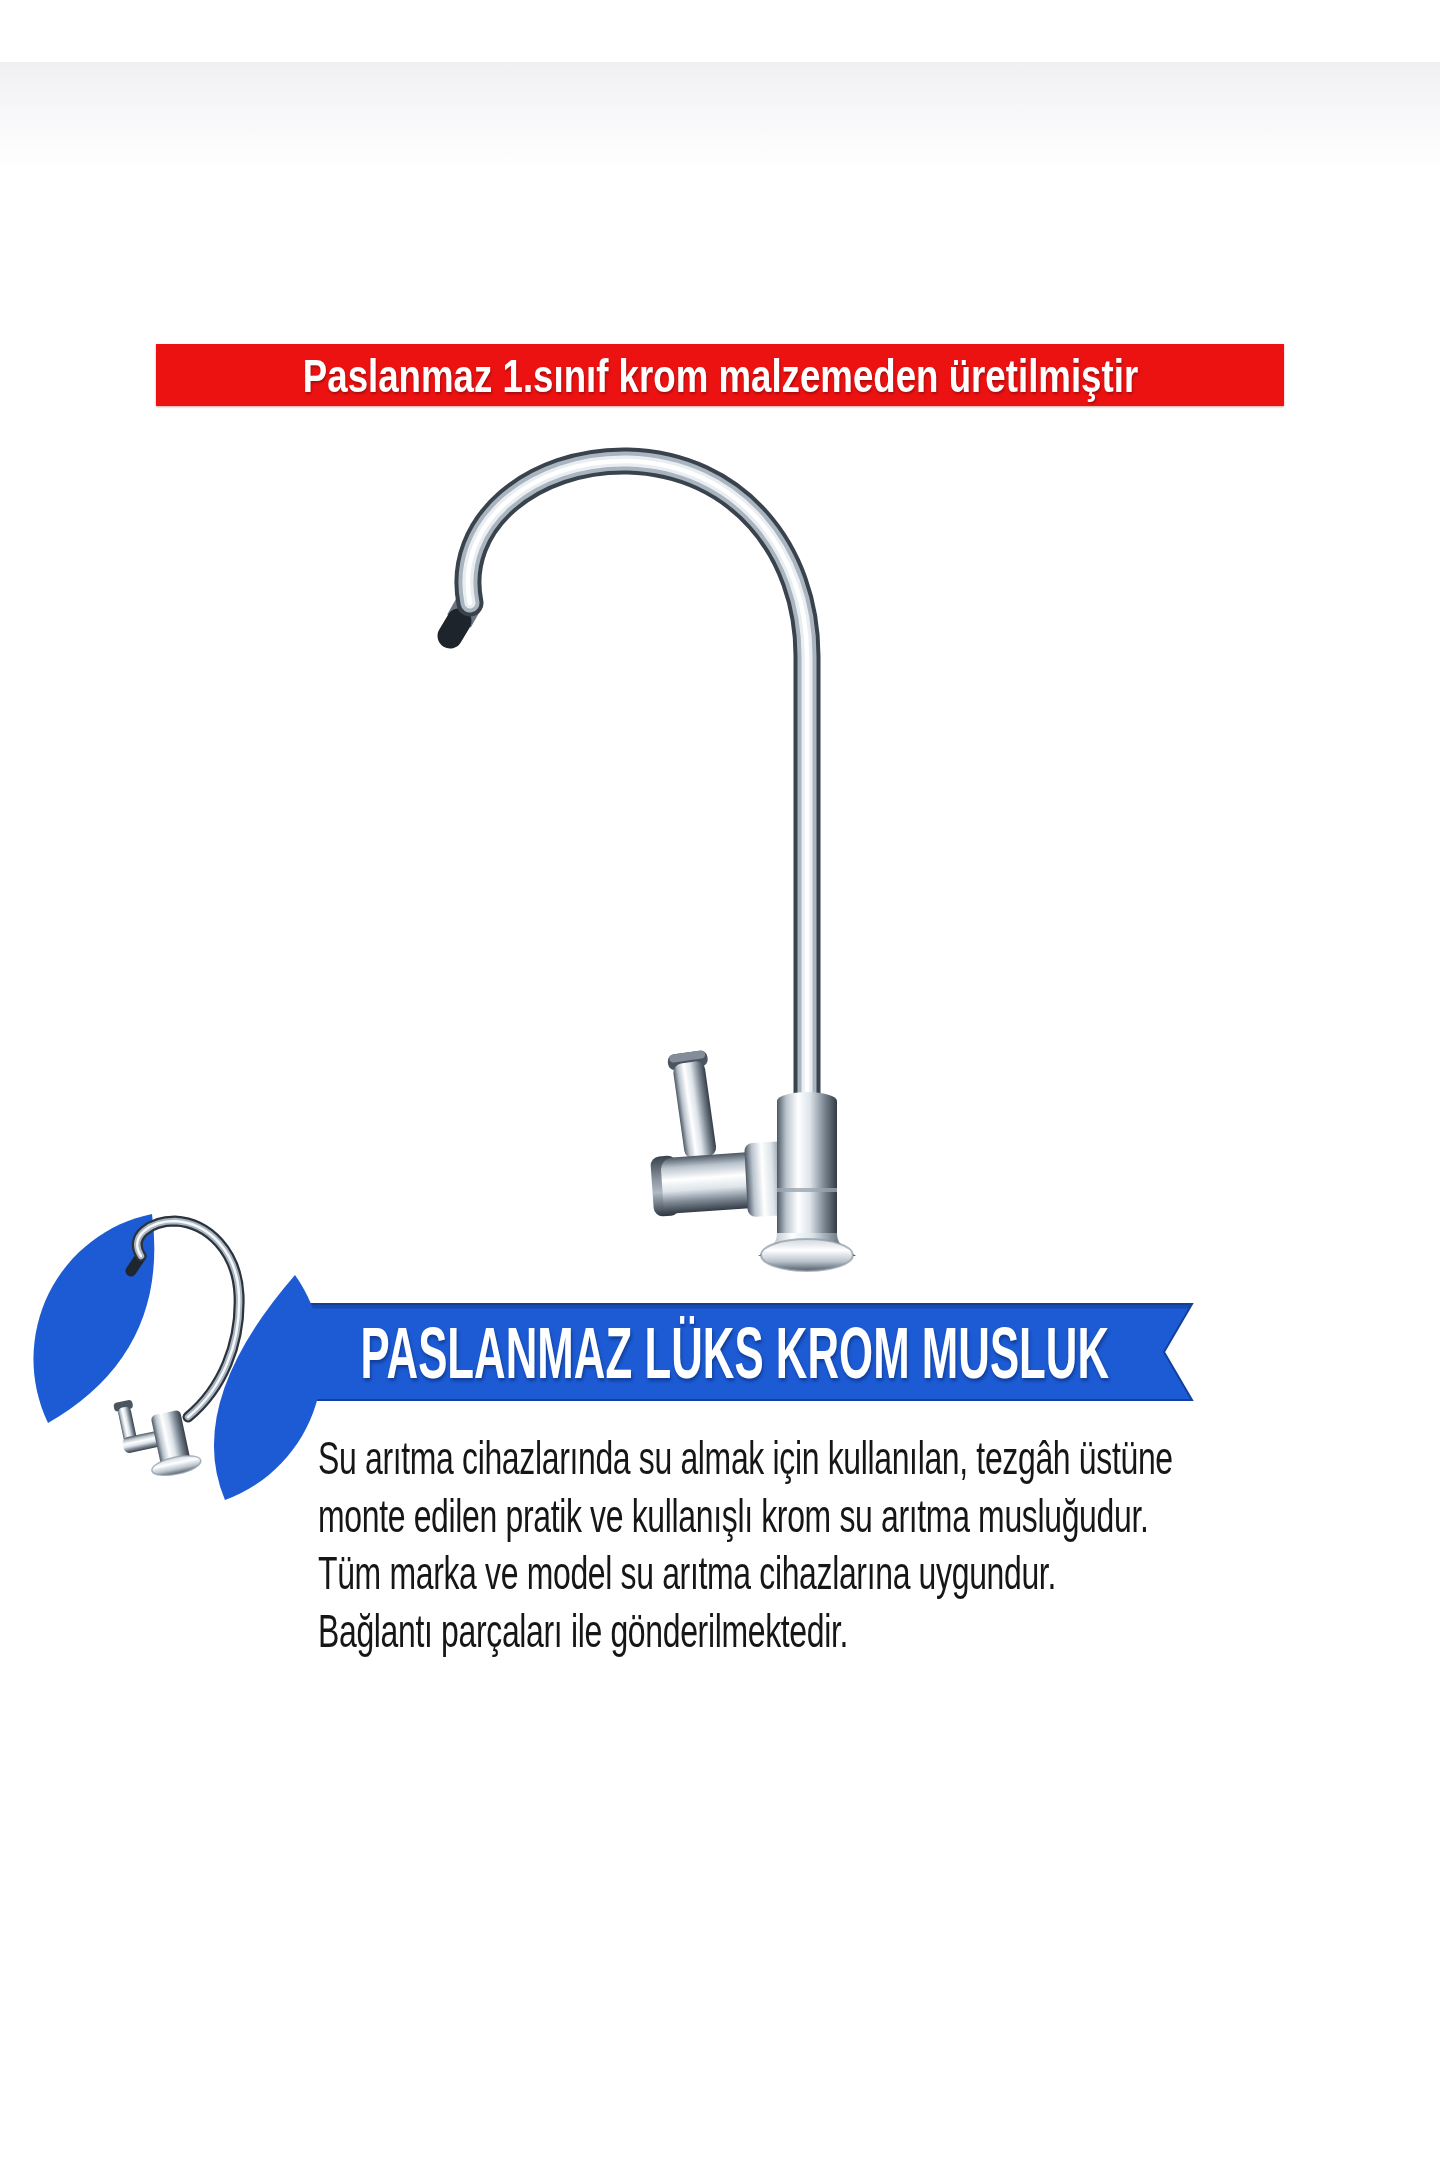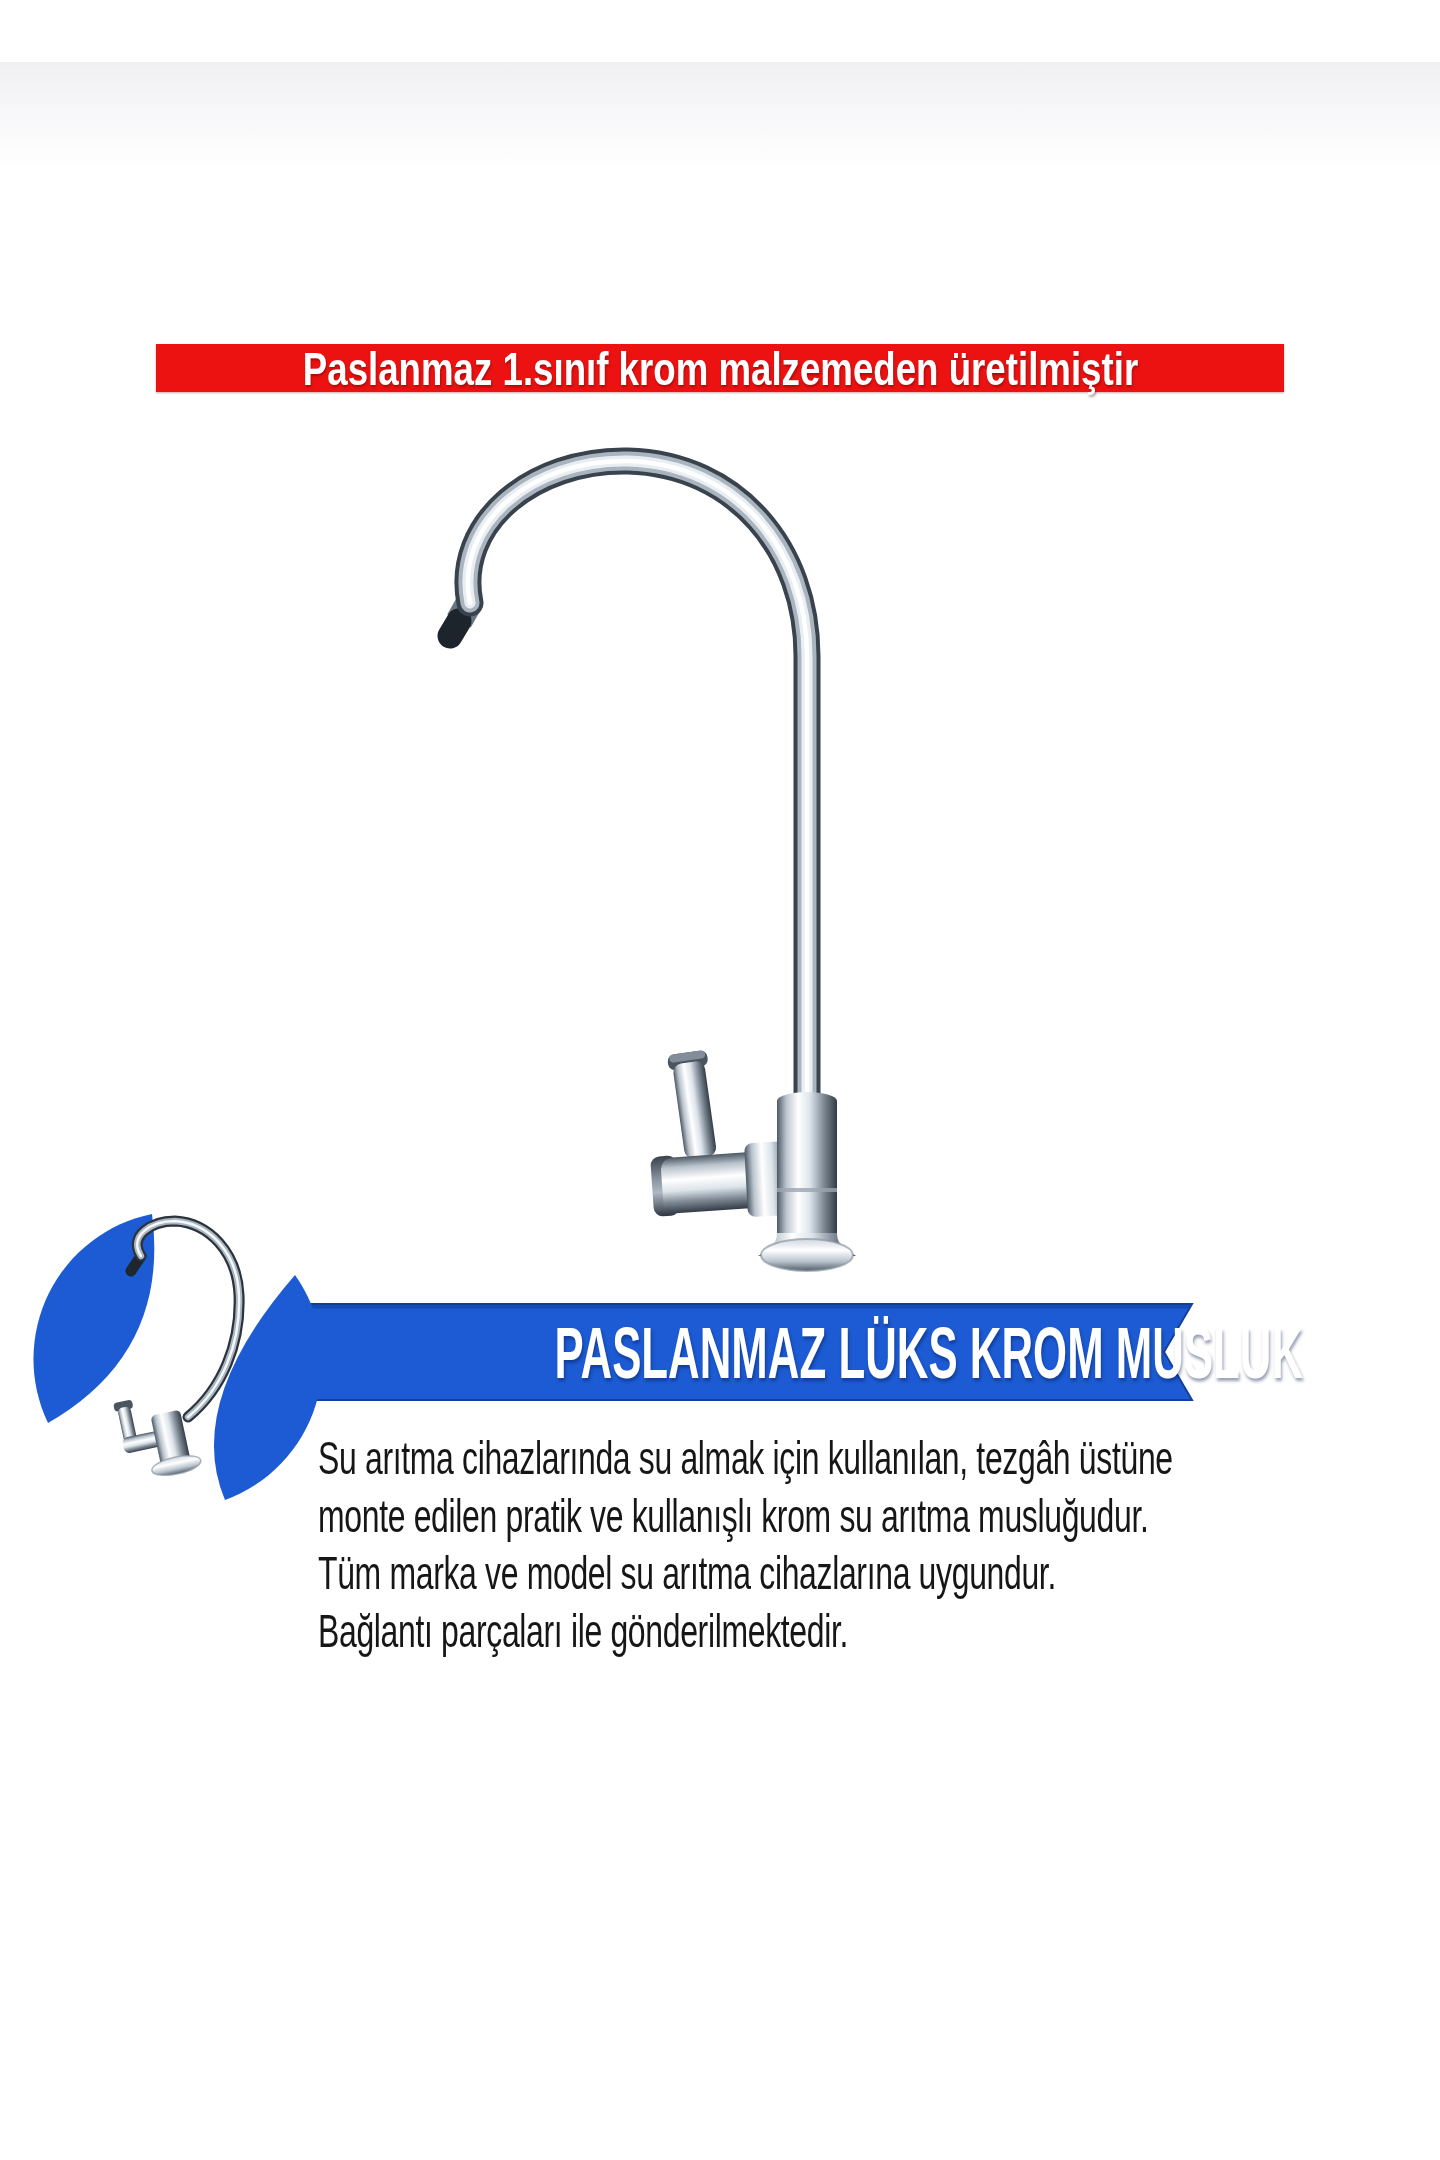--- a/index.html
+++ b/index.html
@@ -6,32 +6,32 @@
   .canvas{
     position:relative;width:1440px;height:2160px;background:#ffffff;overflow:hidden;
     font-family:"Liberation Sans", sans-serif;
   }
   .top-fade{
     position:absolute;left:0;top:62px;width:1440px;height:108px;
     background:linear-gradient(180deg,#f0f0f2 0%,#f7f7f9 45%,#ffffff 100%);
   }
   .art{position:absolute;left:0;top:0;width:1440px;height:2160px;}
   .red-banner{
-    position:absolute;left:156px;top:344px;width:1128px;height:48px;
+    position:absolute;left:156px;top:344px;width:1128px;height:62px;
     background:#ed1212;display:flex;align-items:center;justify-content:center;
     box-shadow:0 1px 2px rgba(120,0,0,.35);
   }
   .red-banner span{
     color:#ffffff;font-size:47px;font-weight:700;white-space:nowrap;
     transform:scaleX(0.78);transform-origin:center;
     text-shadow:1px 2px 3px rgba(60,0,0,.4);letter-spacing:0;
   }
   .ribbon-label-box{
     position:absolute;left:305px;top:1304px;width:860px;height:96px;
-    display:flex;align-items:center;pointer-events:none;
+    display:flex;align-items:center;justify-content:center;pointer-events:none;
   }
   .ribbon-label-box span{
     color:#ffffff;font-size:73px;font-weight:700;white-space:nowrap;
     transform:scaleX(0.60);transform-origin:center;
     text-shadow:2px 3px 4px rgba(0,20,70,.4);
   }
   .description{
     position:absolute;left:318px;top:1429px;
     font-size:47px;line-height:57.5px;color:#161616;
     transform:scaleX(0.68);transform-origin:left top;

